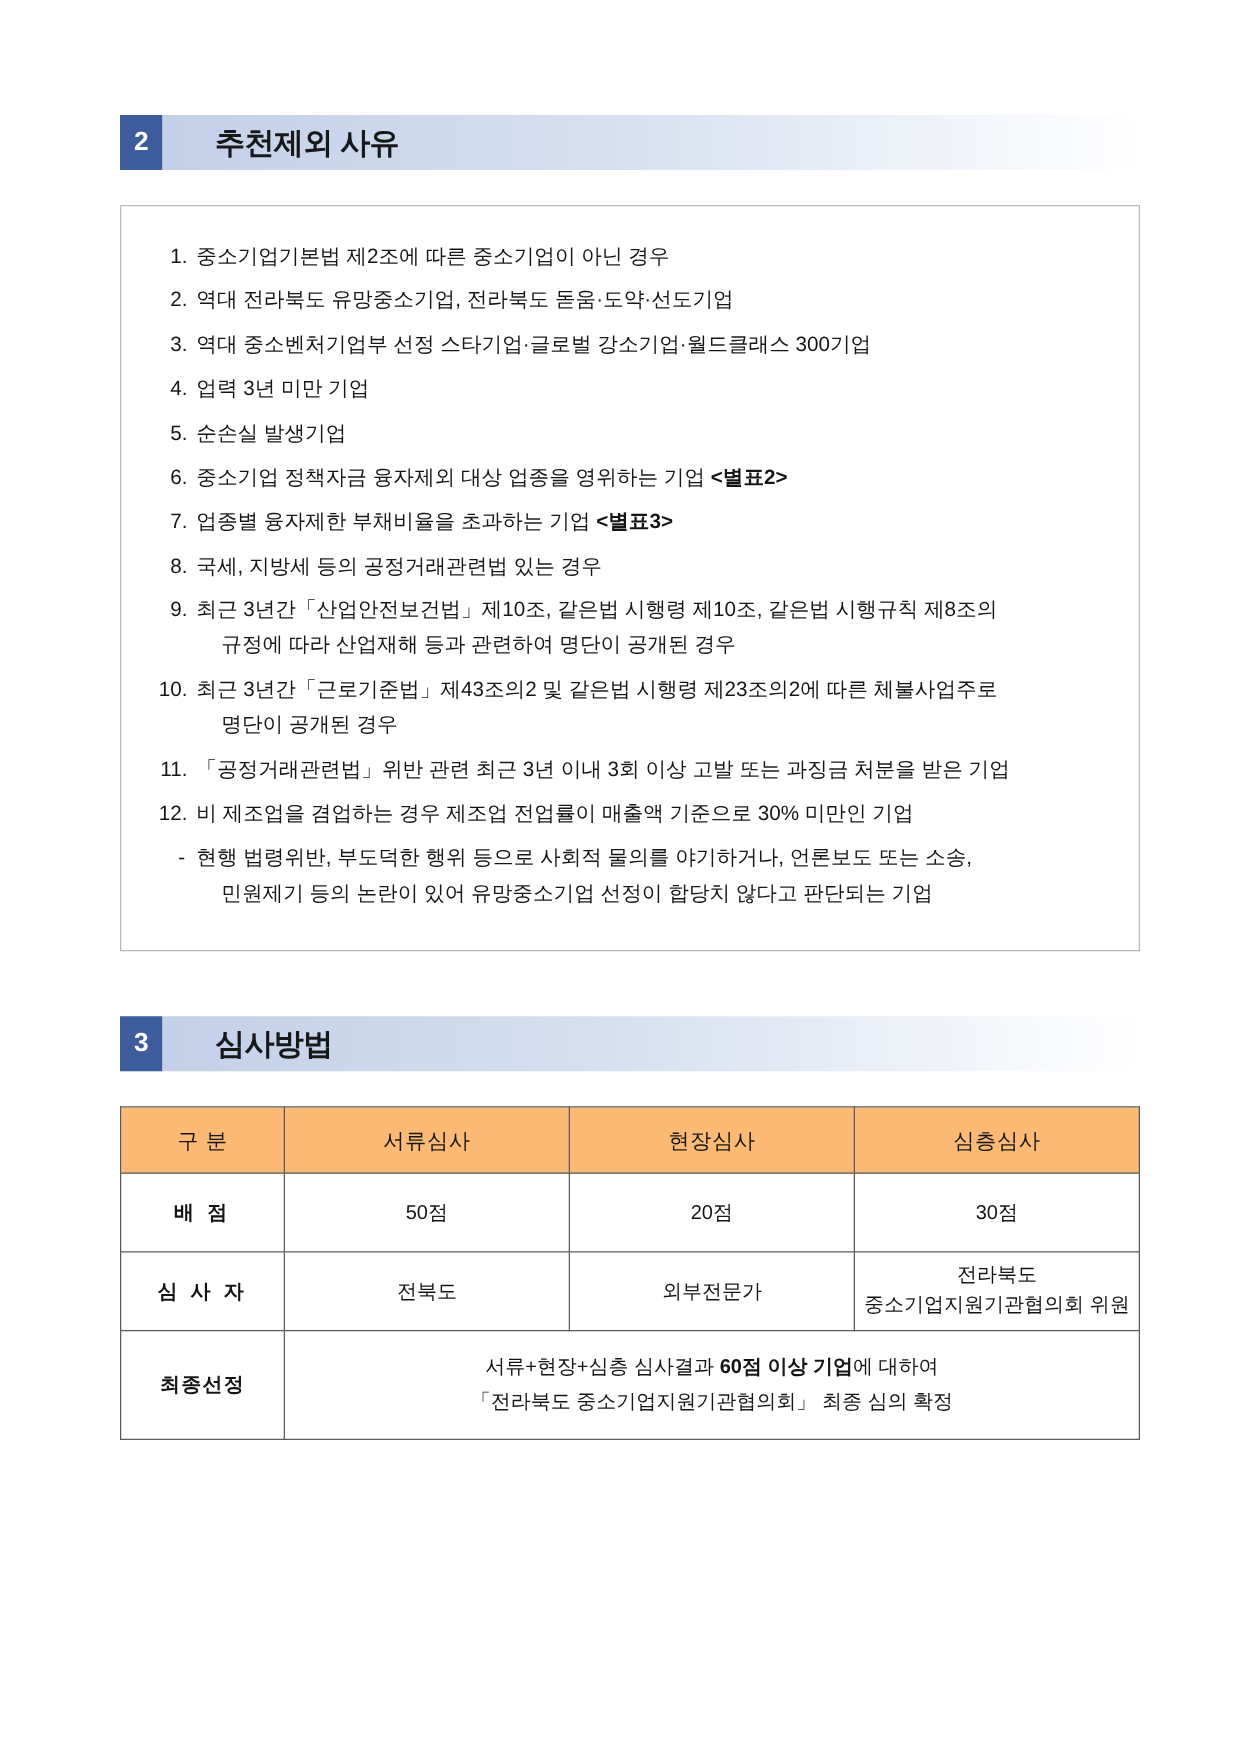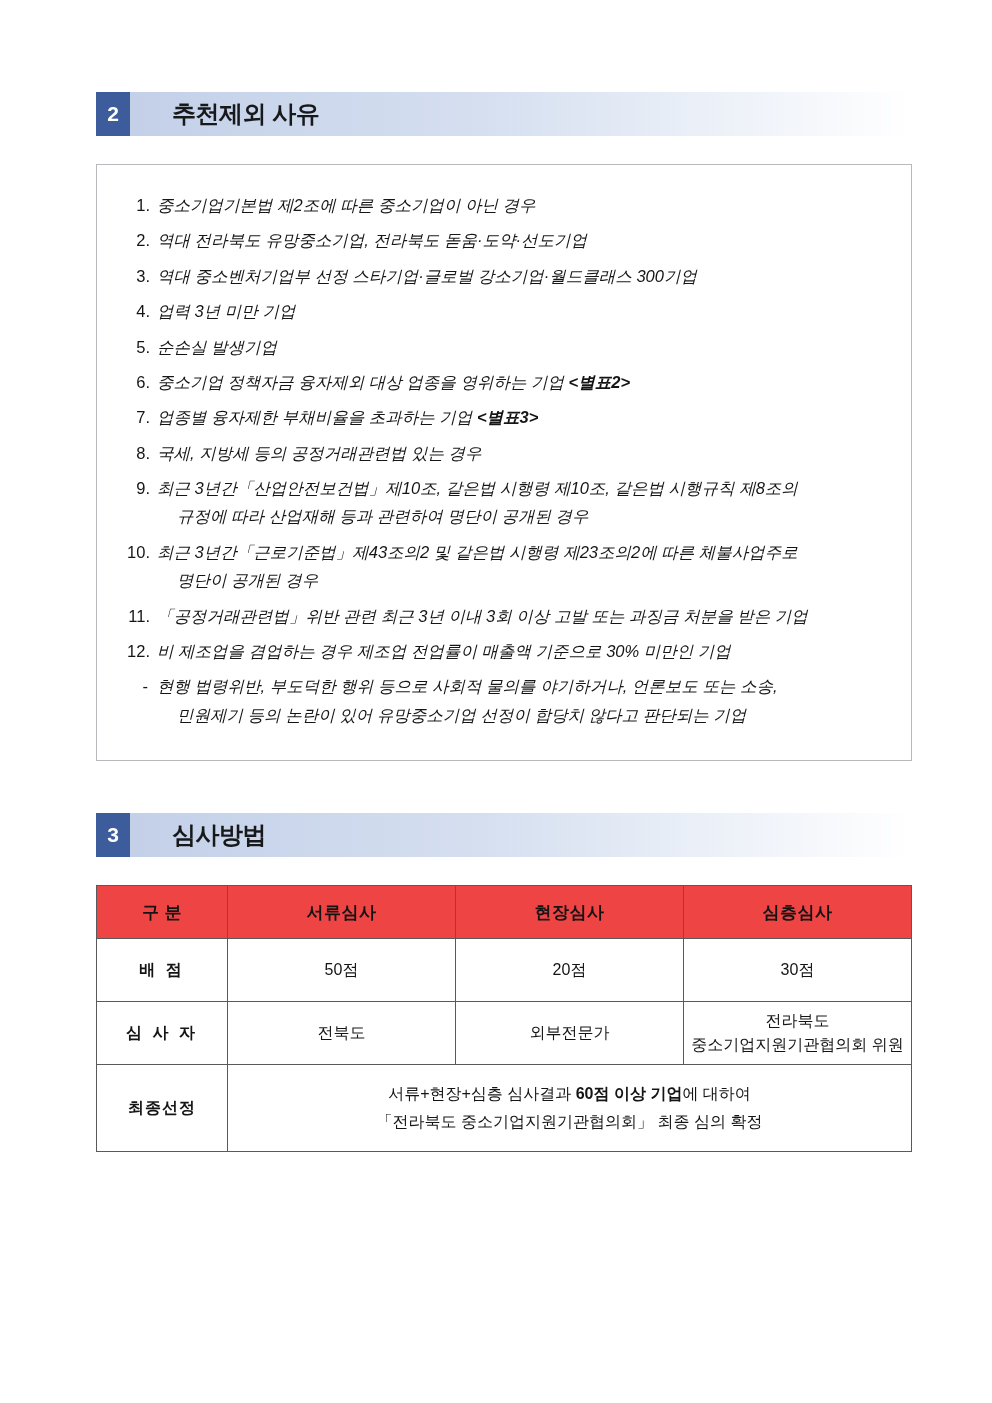--- a/index.html
+++ b/index.html
@@ -77,21 +77,20 @@
     text-align: right;
     padding-right: 7px;
     box-sizing: border-box;
     white-space: nowrap;
   }
   .reason-num.dash {
     padding-right: 9px;
   }
   .reason-text {
     flex: 1;
-    font-style: italic;
   }
   .reason-text .bold {
     font-weight: bold;
   }
   .reason-text .sub-line {
     display: block;
     padding-left: 20px;
   }
 
   
@@ -102,22 +101,22 @@
   }
   .review-table td, .review-table th {
     border: 1px solid #5a5a5c;
     text-align: center;
     vertical-align: middle;
     font-size: 16px;
     color: #141414;
     padding: 0 6px;
   }
   .review-table thead td {
-    background: #ef4444;
-    font-weight: bold;
+    background: #fdba74;
+    font-weight: normal;
     height: 52px;
     font-size: 17px;
     letter-spacing: 0.5px;
   }
   .review-table tbody td {
     height: 62px;
   }
   .col-label {
     width: 118px;
     font-weight: bold;

